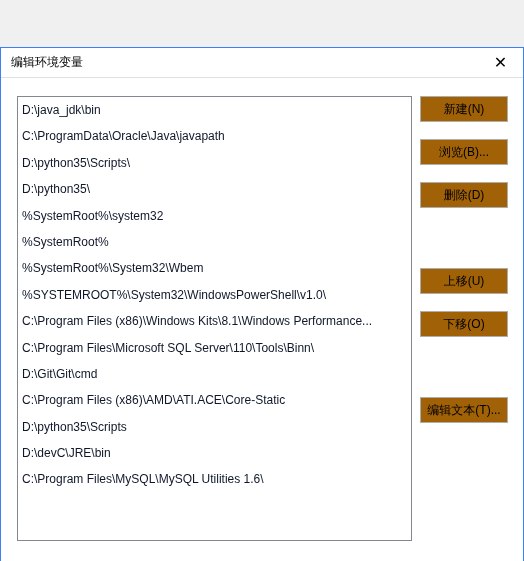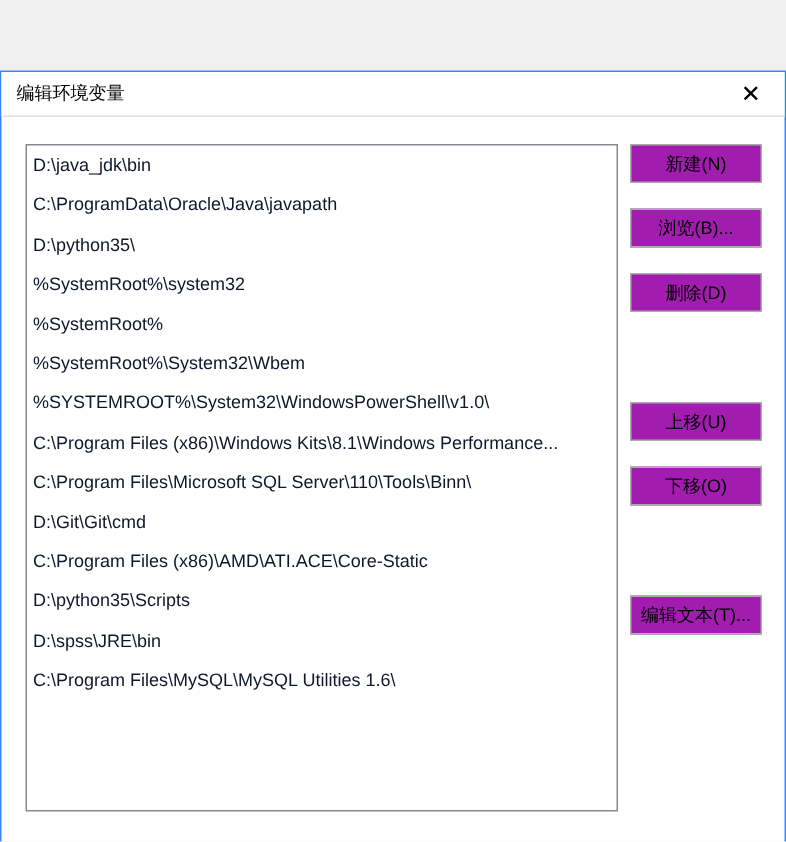--- a/index.html
+++ b/index.html
@@ -5,50 +5,51 @@
 * { box-sizing: border-box; margin: 0; padding: 0; }
 body { font-family: "Microsoft YaHei", "Segoe UI", sans-serif; font-size: 12px; background: #f0f0f0; width: 524px; height: 561px; overflow: hidden; }
 .window { background: #fff; width: 524px; height: 561px; border: 1px solid #3b82f6; display: flex; flex-direction: column; margin-top: 47px; }
 .titlebar { height: 30px; display: flex; align-items: center; justify-content: space-between; padding: 0 0 0 10px; background: #fff; border-bottom: 1px solid #e0e0e0; }
 .titlebar .title { font-size: 12px; }
 .titlebar .close { width: 45px; height: 30px; display: flex; align-items: center; justify-content: center; font-size: 16px; cursor: pointer; }
 .body { flex: 1; display: flex; padding: 18px 12px 10px 16px; gap: 8px; }
 .listbox { width: 395px; height: 445px; border: 1px solid #828790; background: #fff; overflow: auto; }
 .list-item { padding: 3px 4px; font-size: 12px; line-height: 1.7; white-space: nowrap; cursor: default; color: #0f172a; }
 .button-col { display: flex; flex-direction: column; gap: 0; width: 88px; }
-.btn { height: 26px; border: 1px solid #adadad; background: #a21caf; font-size: 12px; font-family: inherit; cursor: pointer; margin-bottom: 17px; padding: 0 2px; white-space: nowrap; overflow: hidden; }
+.btn { height: 26px; border: 1px solid #adadad; background: #a16207; font-size: 12px; font-family: inherit; cursor: pointer; margin-bottom: 17px; padding: 0 2px; white-space: nowrap; overflow: hidden; }
 .gap-lg { margin-bottom: 60px; }
 .footer { display: flex; justify-content: flex-end; gap: 10px; padding: 10px 14px 14px 0; }
 .footer .btn { width: 88px; margin-bottom: 0; }
 </style>
 </head>
 <body>
 
 <div class="window">
   <div class="titlebar">
     <span class="title">编辑环境变量</span>
     <div class="close">
       <span>✕</span>
     </div>
   </div>
   <div class="body">
     <div class="listbox" id="path-list">
         <div class="list-item">D:\java_jdk\bin</div>
         <div class="list-item">C:\ProgramData\Oracle\Java\javapath</div>
+        <div class="list-item">D:\python35\Scripts\</div>
         <div class="list-item">D:\python35\</div>
         <div class="list-item">%SystemRoot%\system32</div>
         <div class="list-item">%SystemRoot%</div>
         <div class="list-item">%SystemRoot%\System32\Wbem</div>
         <div class="list-item">%SYSTEMROOT%\System32\WindowsPowerShell\v1.0\</div>
         <div class="list-item">C:\Program Files (x86)\Windows Kits\8.1\Windows Performance...</div>
         <div class="list-item">C:\Program Files\Microsoft SQL Server\110\Tools\Binn\</div>
         <div class="list-item">D:\Git\Git\cmd</div>
         <div class="list-item">C:\Program Files (x86)\AMD\ATI.ACE\Core-Static</div>
         <div class="list-item">D:\python35\Scripts</div>
-        <div class="list-item">D:\spss\JRE\bin</div>
+        <div class="list-item">D:\devC\JRE\bin</div>
         <div class="list-item">C:\Program Files\MySQL\MySQL Utilities 1.6\</div>
       </div>
     <div class="button-col">
       <button class="btn">新建(N)</button>
       <button class="btn">浏览(B)...</button>
       <button class="btn gap-lg">删除(D)</button>
       <button class="btn">上移(U)</button>
       <button class="btn gap-lg">下移(O)</button>
       <button class="btn">编辑文本(T)...</button>
     </div>

